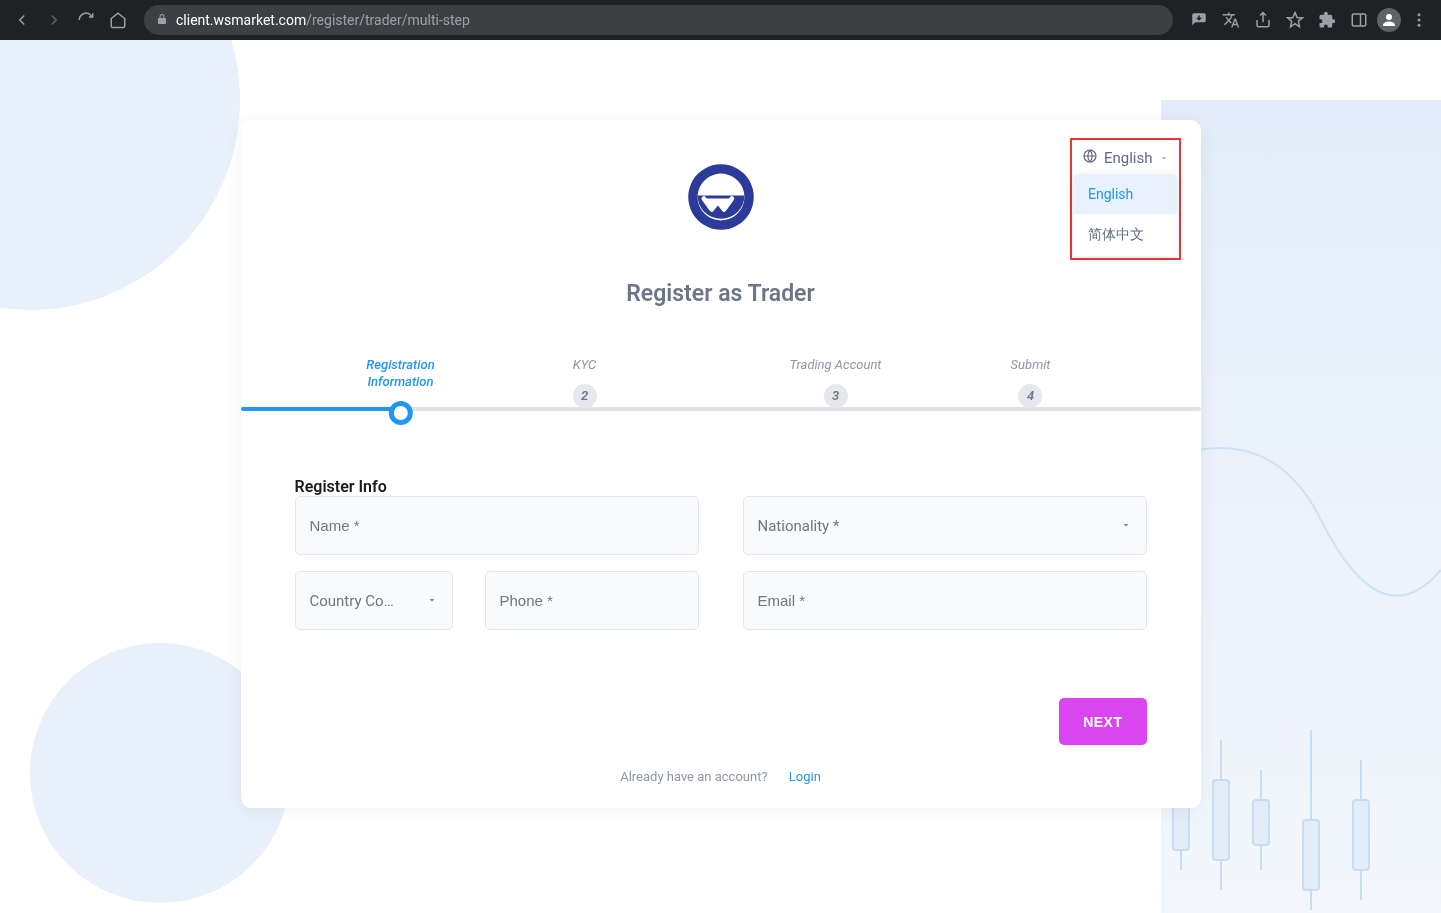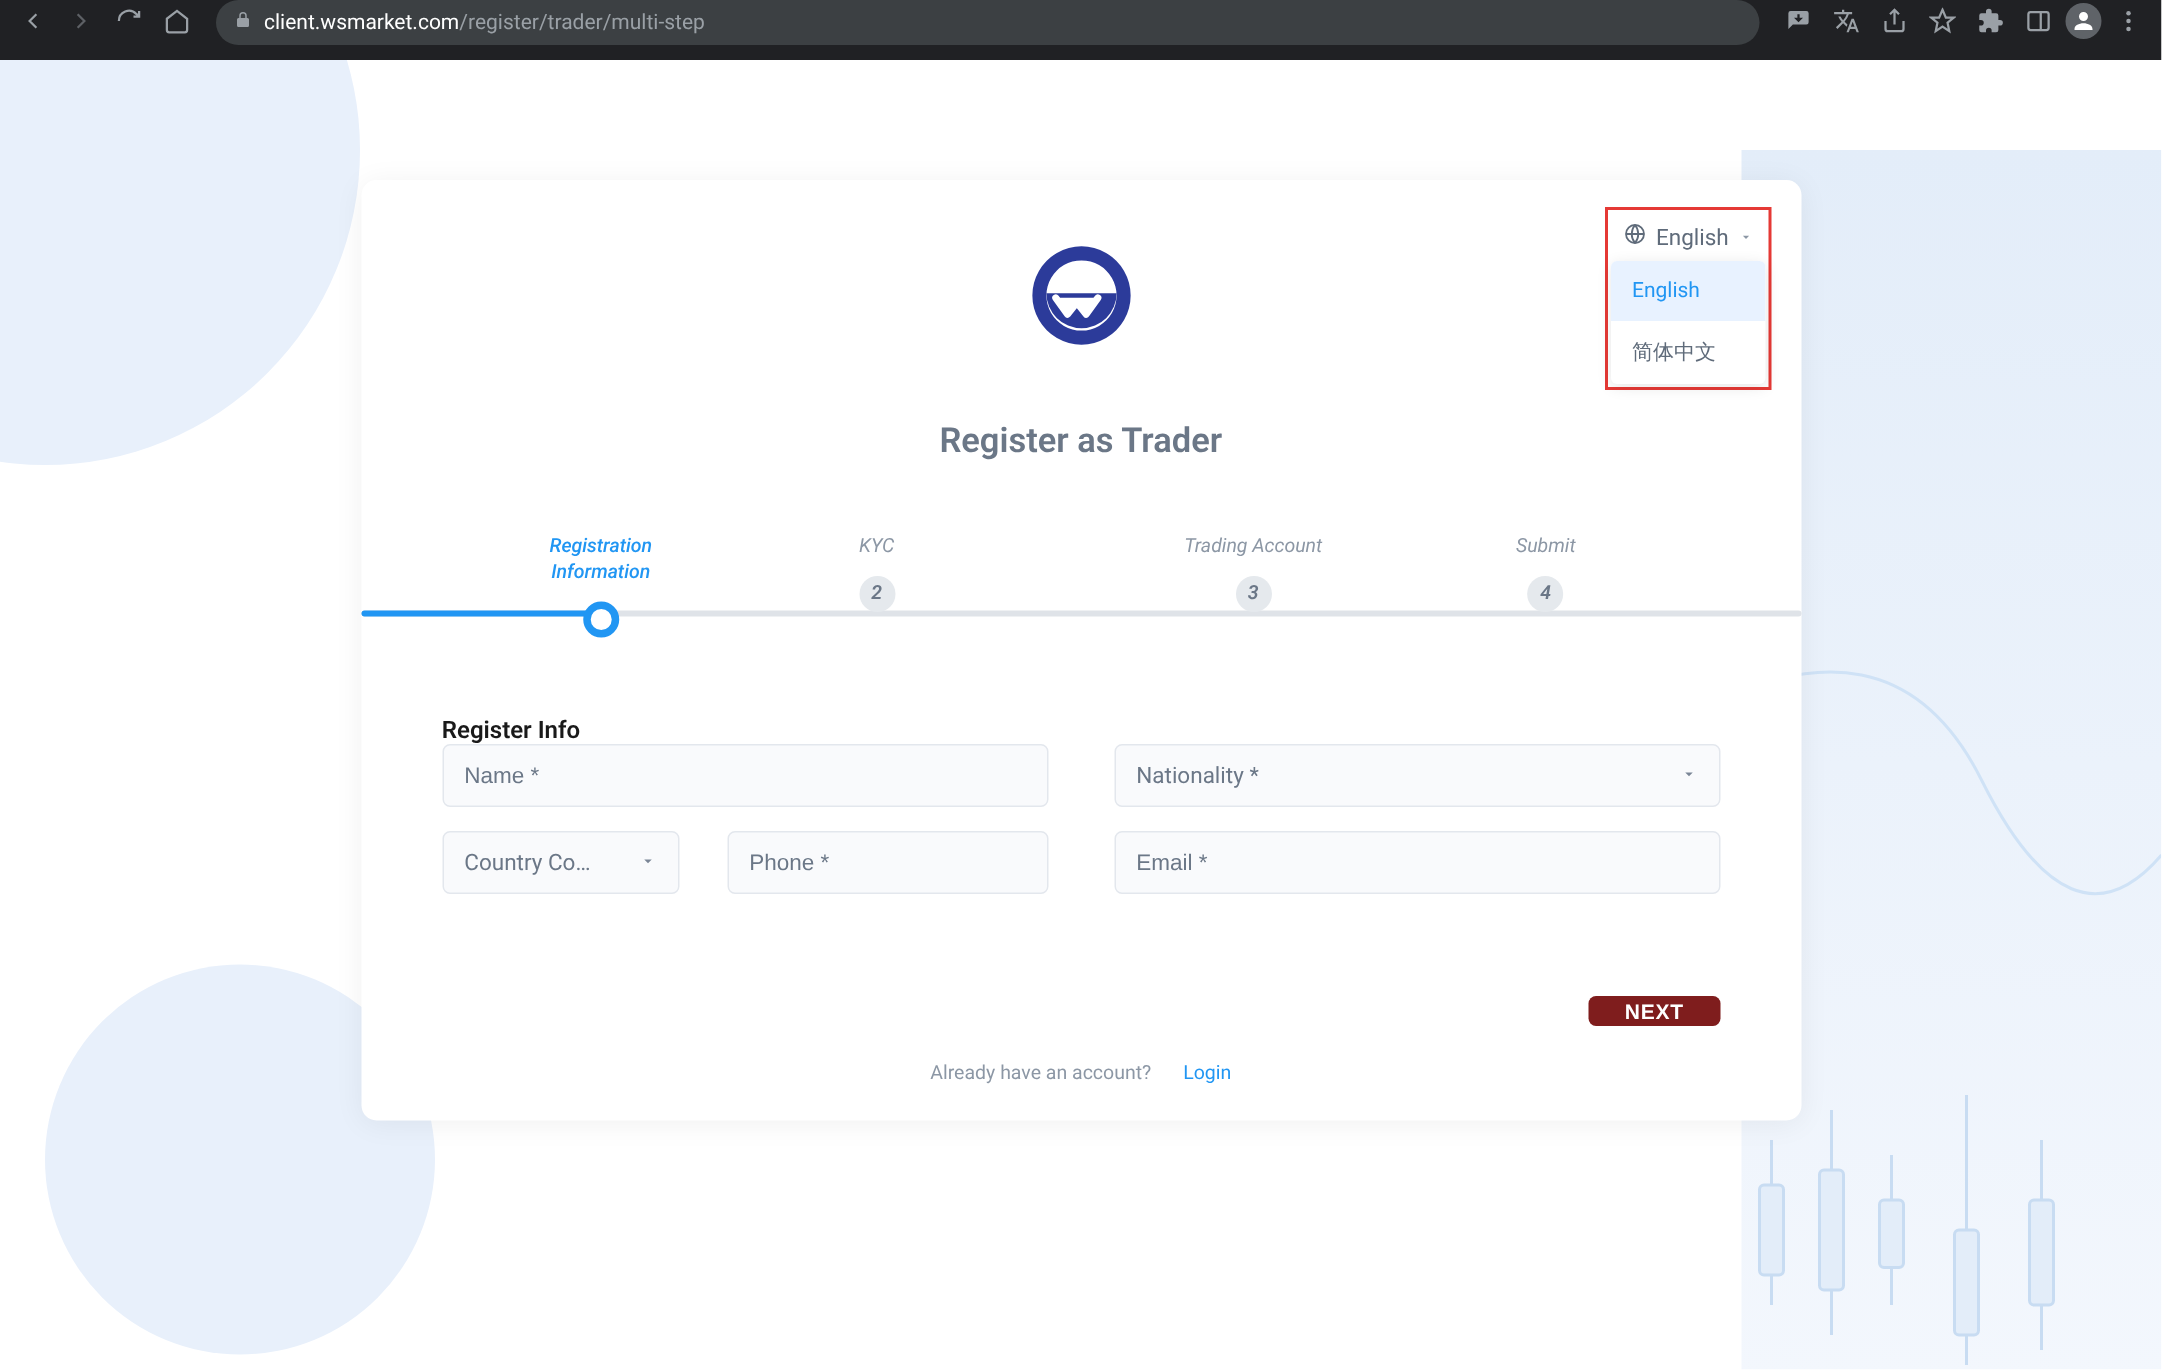--- a/index.html
+++ b/index.html
@@ -1,19 +1,19 @@
 <!DOCTYPE html>
 <html><head>
 <meta charset="utf-8">
 <style>
   * { box-sizing: border-box; margin: 0; padding: 0; }
   body { font-family: -apple-system, BlinkMacSystemFont, "Segoe UI", Roboto, Arial, sans-serif; background: #fff; overflow-x: hidden; }
 
   
-  .browser-bar { background: #202124; height: 40px; display: flex; align-items: flex-start; padding: 0 8px; gap: 4px; }
+  .browser-bar { background: #202124; height: 40px; display: flex; align-items: center; padding: 0 8px; gap: 4px; }
   .browser-btn { width: 28px; height: 28px; display: flex; align-items: center; justify-content: center; color: #9aa0a6; border-radius: 50%; }
   .browser-btn svg { width: 18px; height: 18px; }
   .omnibox { flex: 1; background: #3c4043; border-radius: 20px; height: 30px; display: flex; align-items: center; padding: 0 12px; margin: 0 8px; color: #e8eaed; font-size: 14px; gap: 8px; }
   .omnibox-lock { color: #9aa0a6; }
   .url-host { color: #fff; }
   .url-path { color: #9aa0a6; }
   .browser-right { display: flex; align-items: center; gap: 4px; }
 
   
   .bg-wrapper { position: relative; min-height: 873px; overflow: hidden; background: #fff; }
@@ -51,30 +51,30 @@
   .step-3 { left: 595px; }
   .step-4 { left: 790px; }
 
   
   .form-area { padding: 0 54px; margin-top: 50px; }
   .section-label { font-size: 16px; font-weight: 600; color: #1a1a1a; }
   .form-grid { display: grid; grid-template-columns: 1fr 1fr; gap: 16px 44px; }
   .input-row { display: flex; gap: 32px; }
   .input-row .field:first-child { flex: 0 0 158px; }
   .input-row .field:last-child { flex: 1; }
-  .field { position: relative; background: #f9fafc; border: 1px solid #e3e7ed; border-radius: 5px; height: 42px; display: flex; align-items: center; padding: 12px 14px; font-size: 15px; color: #6b7787; }
+  .field { position: relative; background: #f9fafc; border: 1px solid #e3e7ed; border-radius: 5px; height: 59px; display: flex; align-items: center; padding: 12px 14px; font-size: 15px; color: #6b7787; }
   .field input { border: none; background: transparent; width: 100%; font-size: 15px; color: #333; outline: none; }
   .field input::placeholder { color: #6b7787; }
   .field .dropdown-arrow { margin-left: auto; color: #7a8596; }
   .field .eye-icon { margin-left: auto; color: #6b7787; cursor: pointer; }
   .ellipsis { overflow: hidden; text-overflow: ellipsis; white-space: nowrap; }
 
   
   .actions { display: flex; justify-content: flex-end; padding: 0 54px; margin-top: 52px; }
-  .btn-next { background: #7f1d1d; color: #fff; border: none; border-radius: 5px; padding: 0 24px; height: 20px; font-size: 14px; font-weight: 600; letter-spacing: 0.5px; cursor: pointer; }
+  .btn-next { background: #d946ef; color: #fff; border: none; border-radius: 5px; padding: 0 24px; height: 47px; font-size: 14px; font-weight: 600; letter-spacing: 0.5px; cursor: pointer; }
   .login-row { text-align: center; margin-top: 24px; font-size: 13px; color: #8c97a5; }
   .login-link { color: #2196f3; margin-left: 18px; cursor: pointer; }
 </style>
 </head>
 <body>
 
 <div class="browser-bar">
   <div class="browser-btn">
     <svg viewBox="0 0 24 24" fill="none" stroke="currentColor" stroke-width="2">
         <path d="M15 18l-6-6 6-6"></path>

